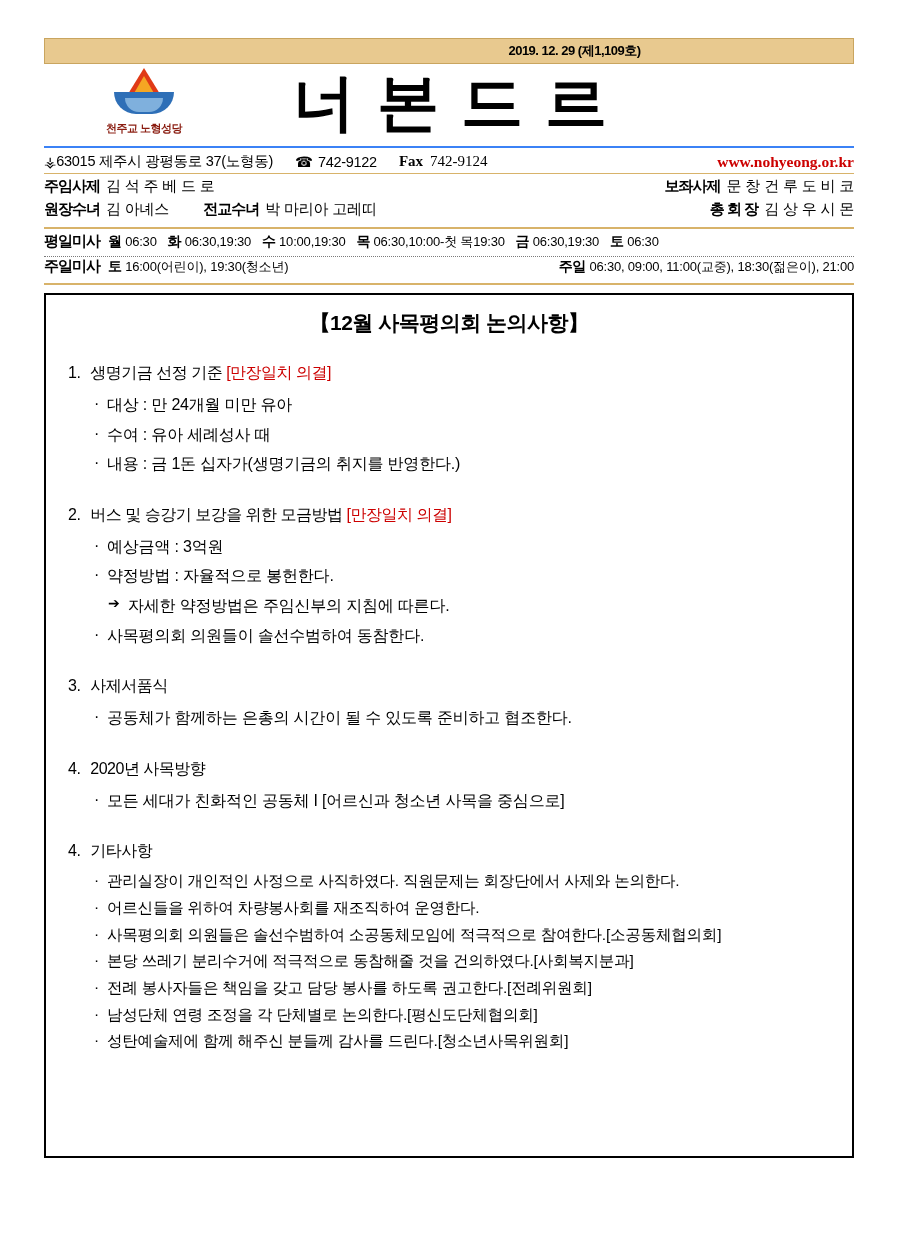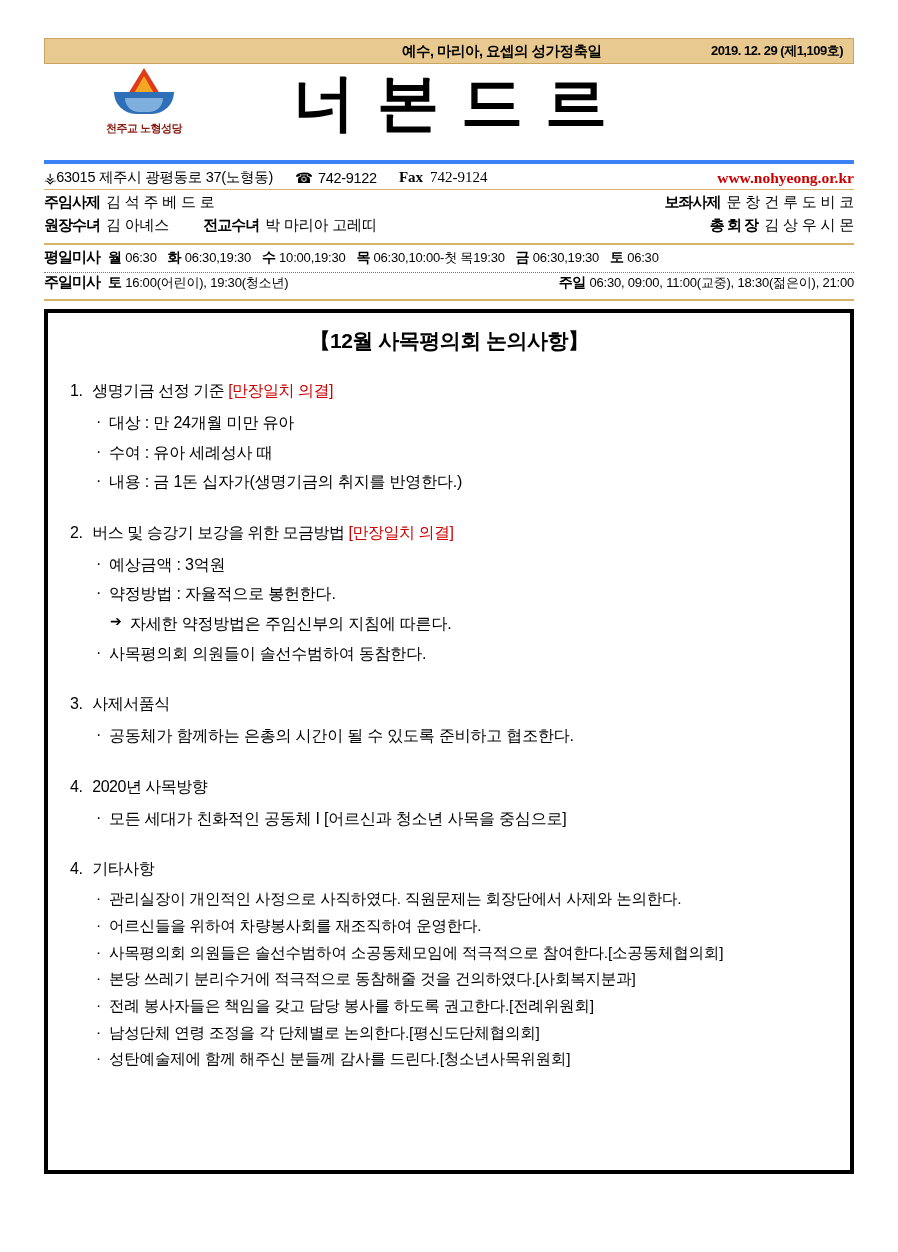--- a/index.html
+++ b/index.html
@@ -46,22 +46,22 @@
     padding-right: 10px;
     font-weight: bold;
     font-size: 13px;
     letter-spacing: -0.5px;
     white-space: nowrap;
   }
 
   
   .masthead {
     position: relative;
-    height: 100px;
-    border-bottom: 4px solid #3b82f6;
+    height: 84px;
+    border-bottom: 2px solid #3b82f6;
   }
   .logo {
     position: absolute;
     left: 40px;
     top: 4px;
     width: 120px;
     text-align: center;
   }
   .logo-mark {
     width: 66px;
@@ -181,21 +181,21 @@
   .mass-row .items span { letter-spacing: -0.2px; }
   .mass-dotted {
     border-bottom: 1px dotted #7a7a7a;
   }
   .mass-rule { border-bottom: 2px solid #d8b36a; margin-top: 2px; }
   .mass-row .right { margin-left: auto; }
 
   
   .box {
     margin-top: 8px;
-    border: 4px solid #000000;
+    border: 2px solid #000000;
     height: 865px;
     padding: 14px 18px 0 18px;
   }
   .box-title {
     text-align: center;
     font-size: 21px;
     font-weight: bold;
     letter-spacing: -0.5px;
   }
   .item { margin-top: 26px; }
@@ -236,21 +236,20 @@
   }
   .tight .bullet { line-height: 1.72; font-size: 15.5px; }
 </style>
 </head>
 <body>
 
 <div class="page">
 
   <div class="banner">
     <div class="banner-left"></div>
-    <div class="banner-mid">예수, 마리아, 요셉의 성가정축일</div>
     <div class="banner-right">2019. 12. 29 (제1,109호)</div>
   </div>
 
   <div class="masthead">
     <div class="logo">
       <div class="logo-mark">
         <div class="flame"></div>
         <div class="flame2"></div>
         <div class="bowl"></div>
         <div class="bowl-in"></div>

